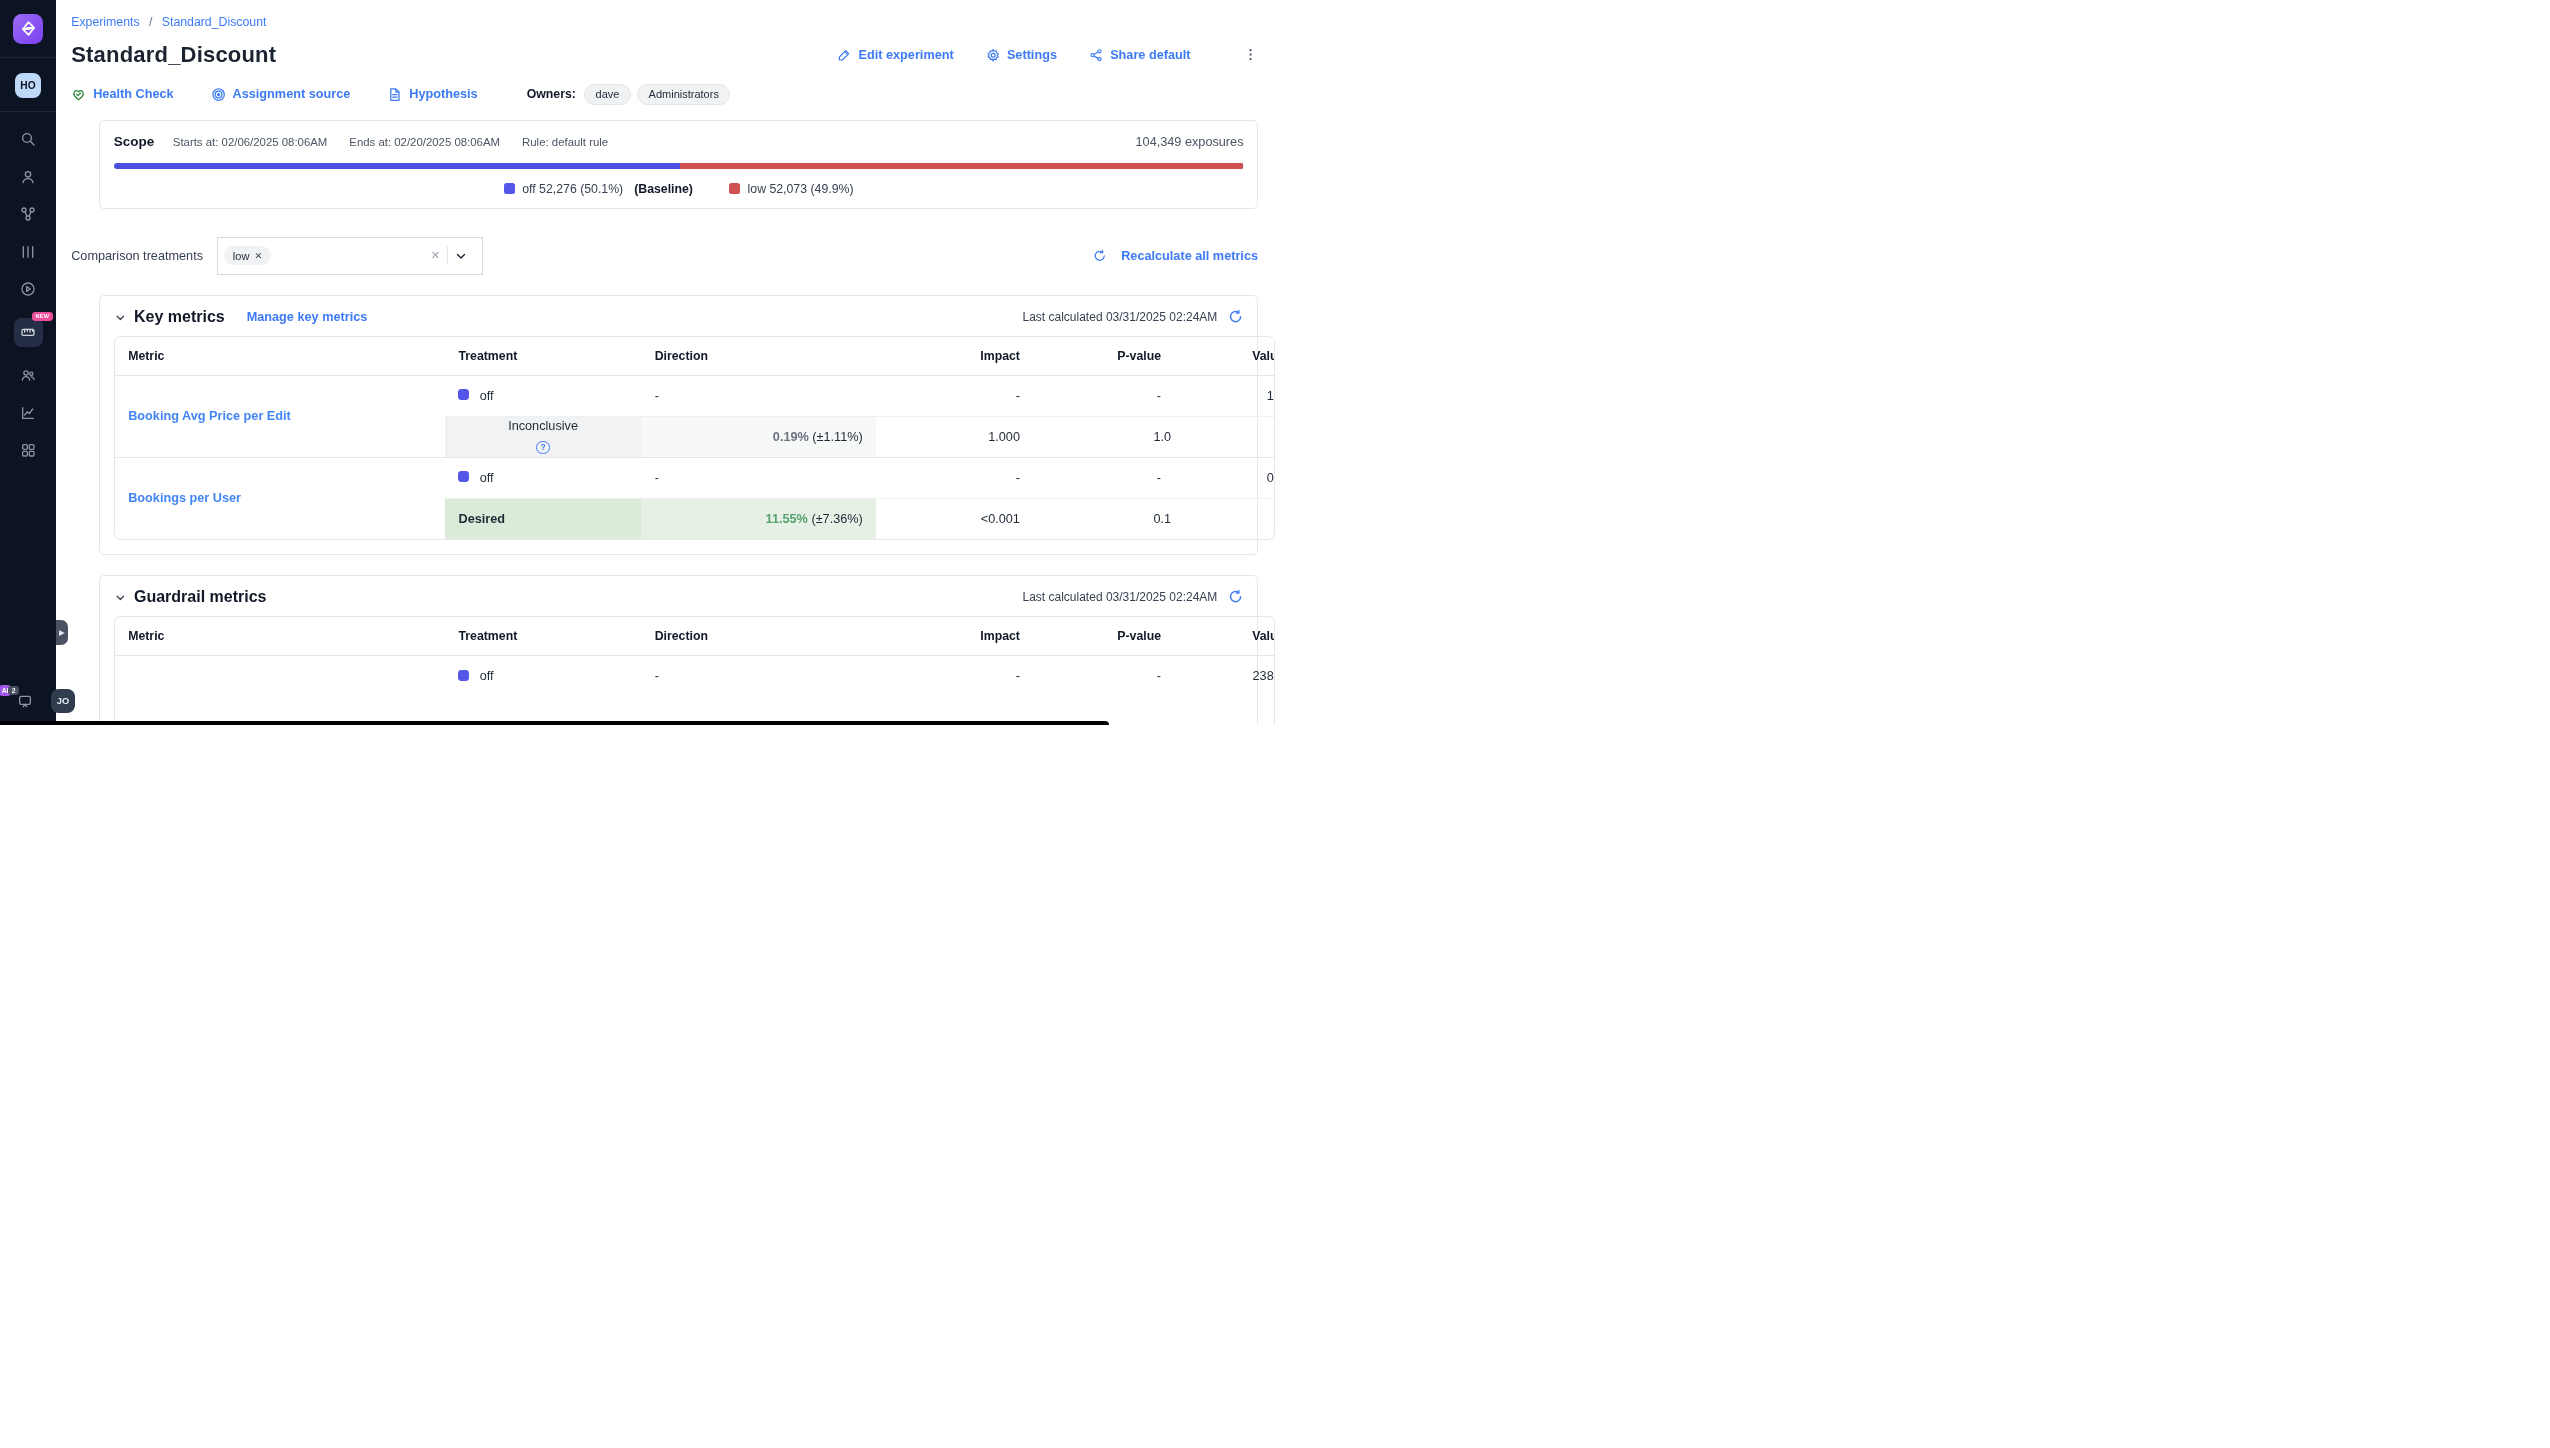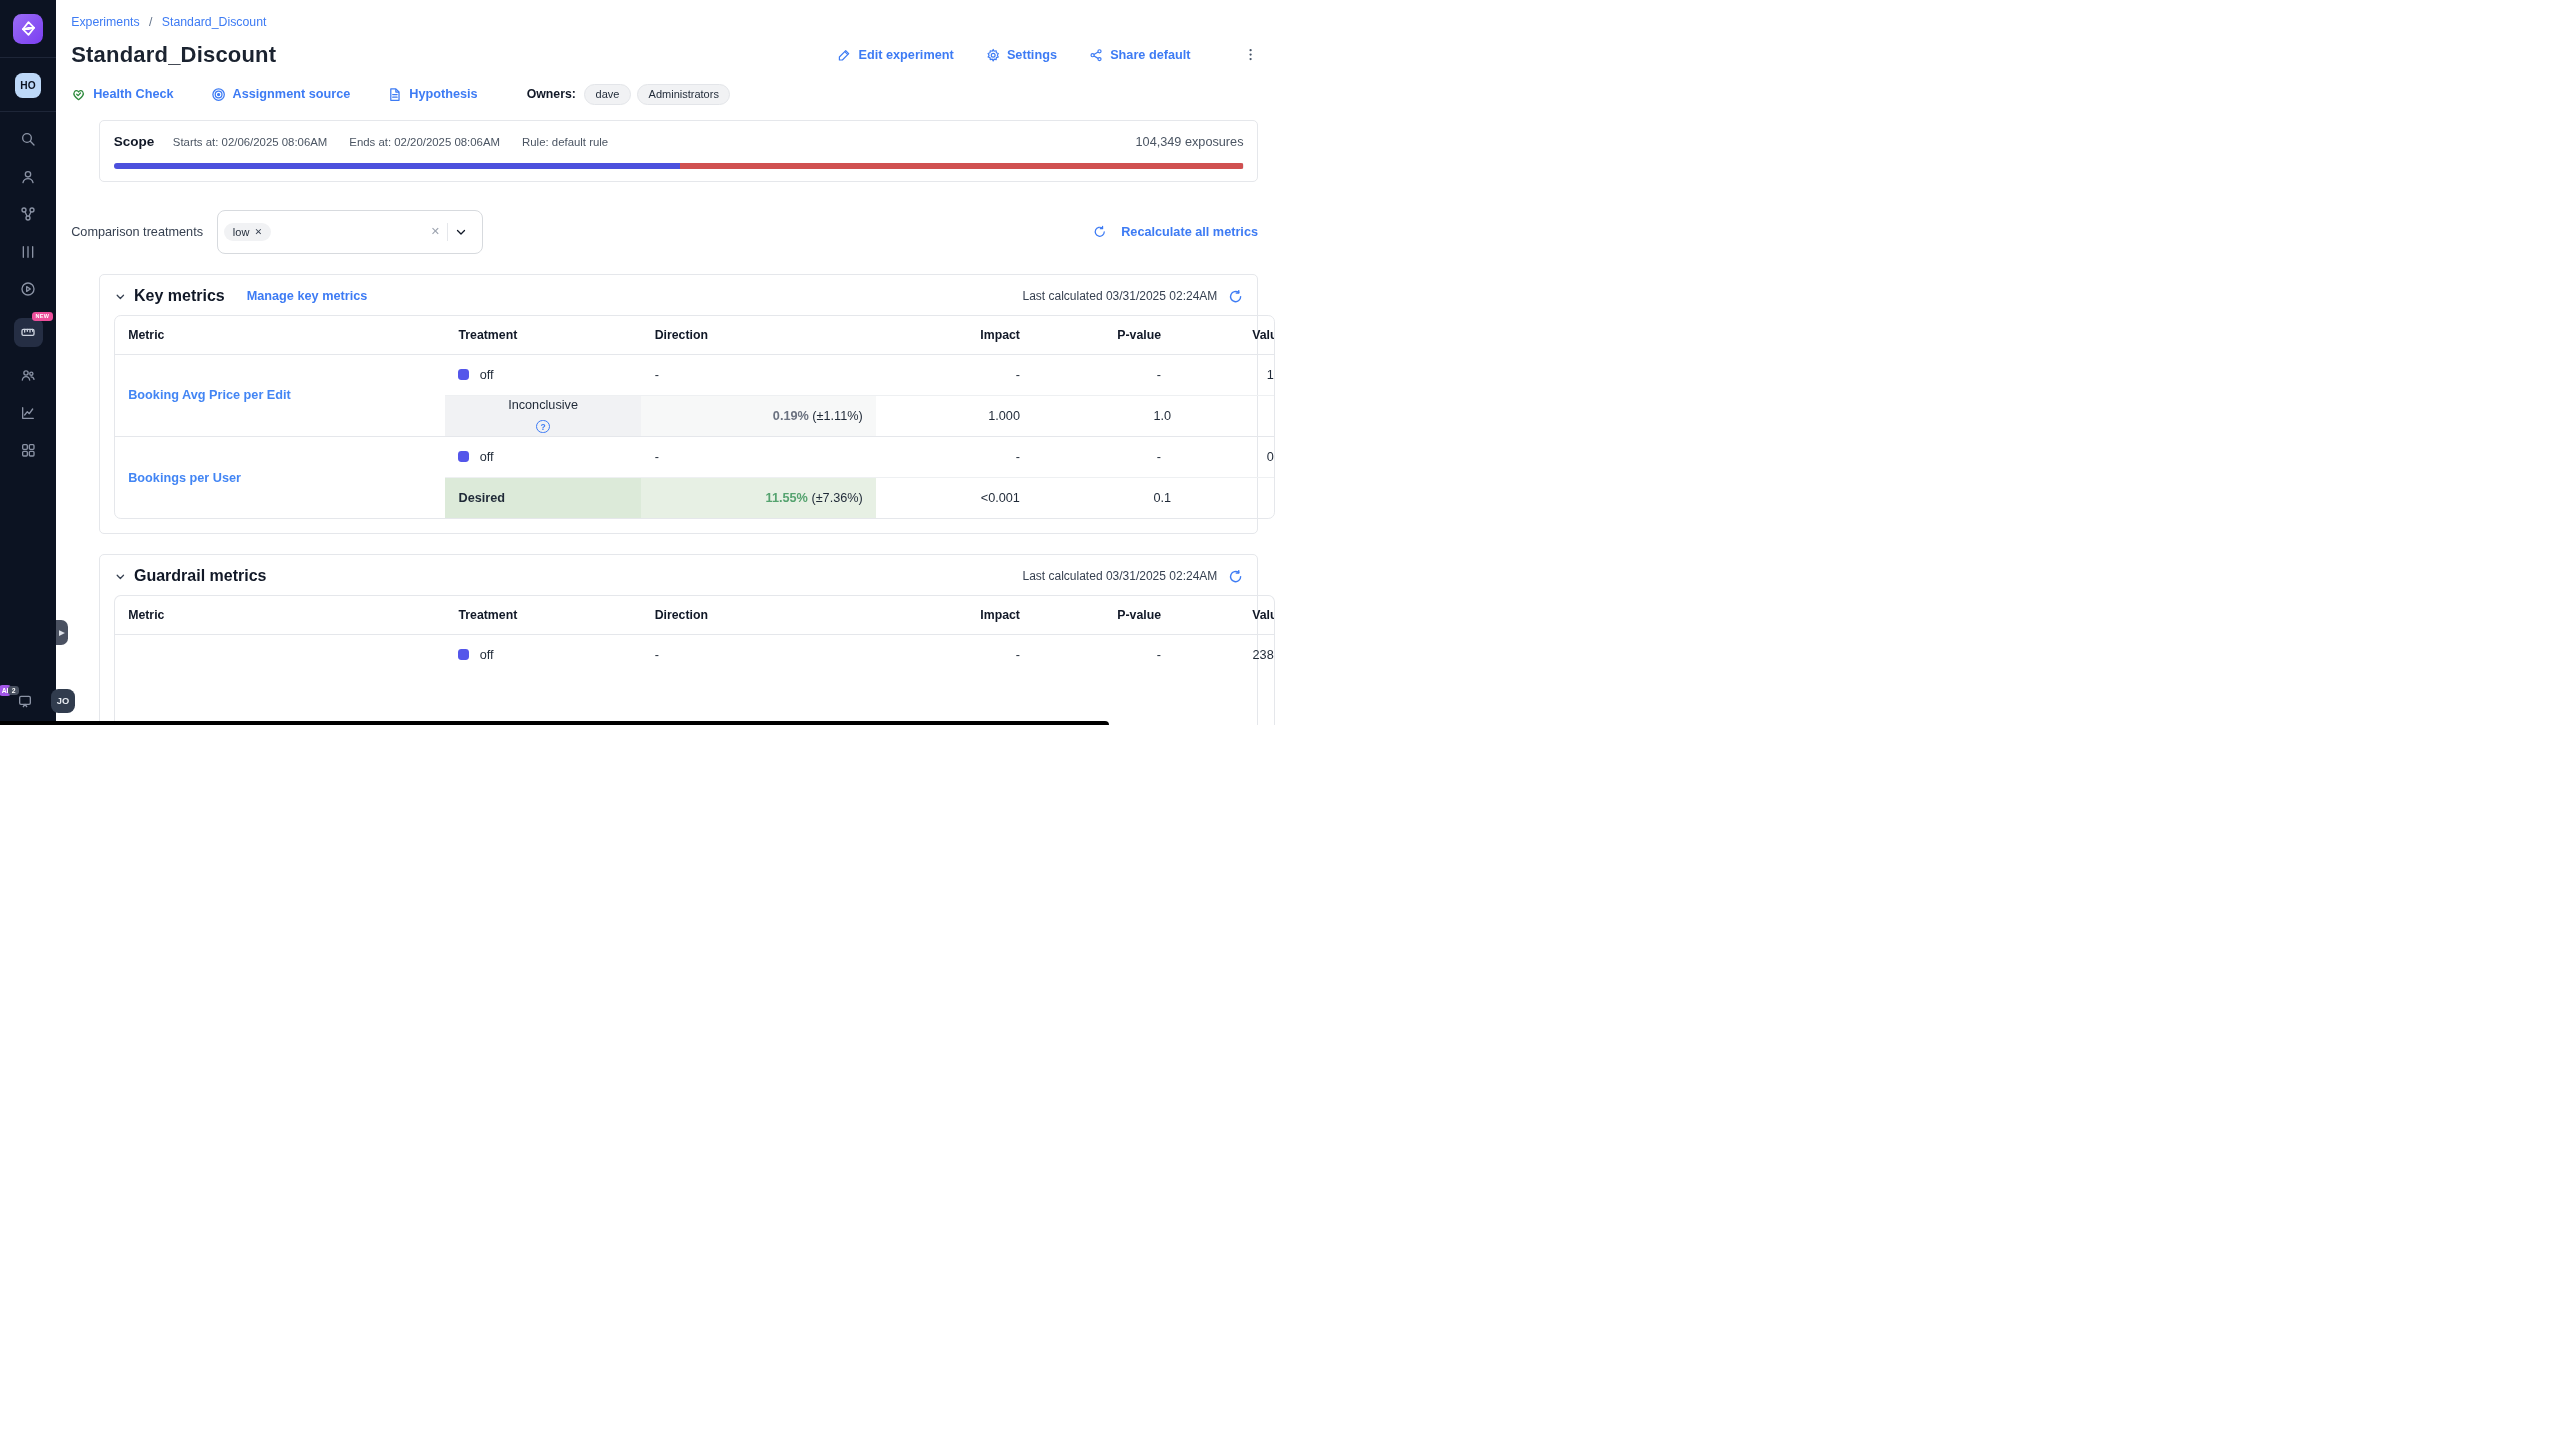--- a/index.html
+++ b/index.html
@@ -58,21 +58,21 @@
   .scope-expo { margin-left:auto; font-size:12.7px; color:#4b5563; }
   .scope-bar { margin-top:14.4px; height:6px; border-radius:3.4px; overflow:hidden; display:flex; background:#e5e7eb; }
   .seg { height:100%; }
   .scope-legend { margin-top:12.7px; display:flex; justify-content:center; gap:36px; font-size:12.3px; color:#374151; }
   .leg-item { display:flex; align-items:center; gap:7.6px; }
   .sw { width:11px; height:11px; border-radius:2.5px; flex:none; }
   .leg-bold { font-weight:700; color:#111827; margin-left:3.4px; }
 
   .cmp-row { margin-top:28px; display:flex; align-items:center; }
   .cmp-label { font-size:12.7px; color:#374151; }
-  .cmp-select { margin-left:13.5px; width:266px; height:44px; border:0.8px solid #d7dade; border-radius:8px;
+  .cmp-select { margin-left:13.5px; width:266px; height:38px; border:0.8px solid #d7dade; border-radius:0;
     display:flex; align-items:center; padding:0 6.8px; cursor:pointer; }
   .chip { background:#f1f2f4; border-radius:11px; padding:3.4px 8.5px; font-size:11px; color:#1f2937;
     display:flex; align-items:center; gap:5.1px; }
   .chip-x { font-size:9.3px; color:#374151; cursor:pointer; }
   .cmp-clear { margin-left:auto; color:#9ca3af; font-size:11px; cursor:pointer; padding:0 6.8px; }
   .cmp-div { width:0.8px; height:18.6px; background:#e5e7eb; }
   .cmp-caret { color:#111827; padding:0 7.6px; cursor:pointer; display:flex; }
   .recalc { margin-left:auto; display:flex; align-items:center; gap:15px; color:#3d7bf4; font-size:12.7px; font-weight:600; cursor:pointer; }
 
   .section-card { margin-top:20.3px; padding:12px 13.5px 13.5px 13.5px; }
@@ -291,20 +291,31 @@
         <span class="scope-title">Scope</span>
         <span class="scope-meta">Starts at: 02/06/2025 08:06AM</span>
         <span class="scope-meta">Ends at: 02/20/2025 08:06AM</span>
         <span class="scope-meta">Rule: default rule</span>
         <span class="scope-expo">104,349 exposures</span>
       </div>
       <div class="scope-bar">
         <div class="seg" style="width: 50.1%; background-color: rgb(76, 80, 221);"></div>
         <div class="seg" style="width: 49.9%; background-color: rgb(208, 80, 80);"></div>
       </div>
+      <div class="scope-legend">
+        <span class="leg-item">
+          <span class="sw" style="background-color: rgb(84, 86, 234);"></span>
+          <span>off 52,276 (50.1%)</span>
+          <span class="leg-bold">(Baseline)</span>
+        </span>
+        <span class="leg-item">
+          <span class="sw" style="background-color: rgb(207, 82, 82);"></span>
+          <span>low 52,073 (49.9%)</span>
+        </span>
+      </div>
     </section>
 
     <div class="cmp-row">
       <span class="cmp-label">Comparison treatments</span>
       <div class="cmp-select">
         <span class="chip">
           <span>low</span>
           <span class="chip-x">✕</span>
         </span>
         <span class="cmp-clear">✕</span>

